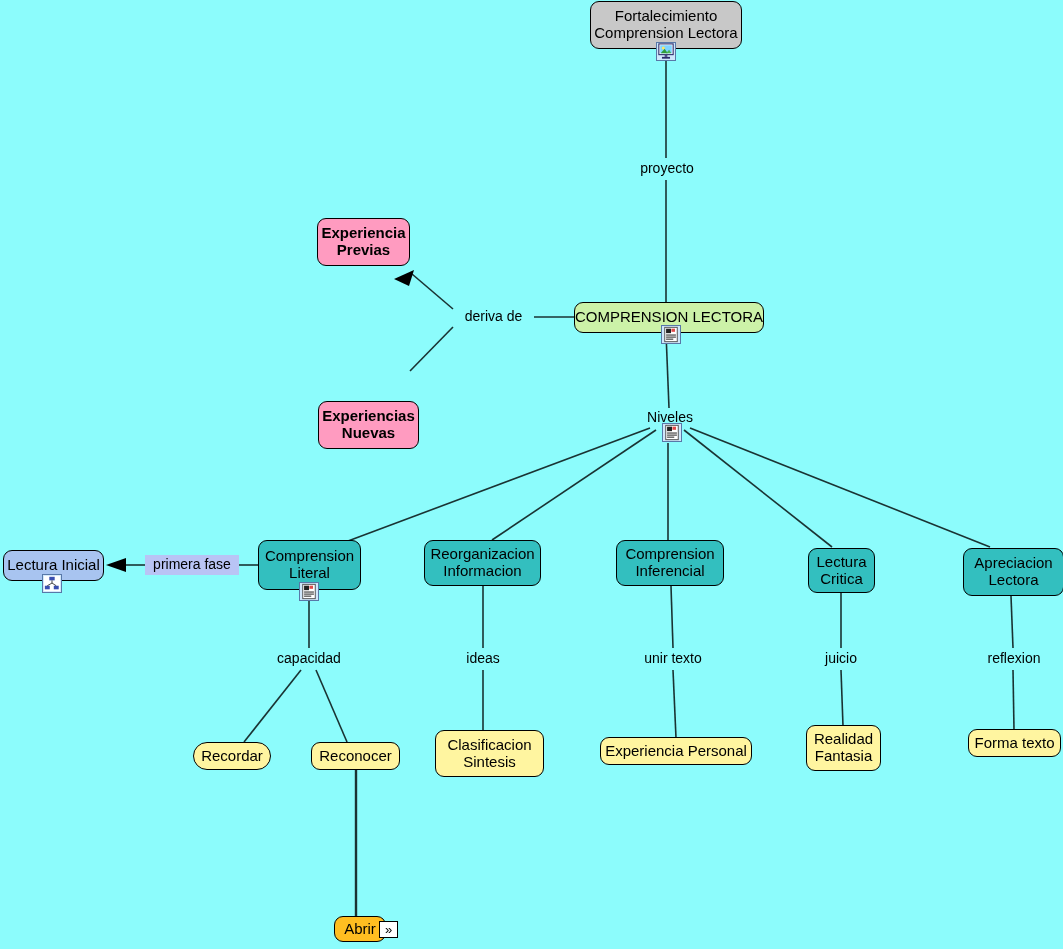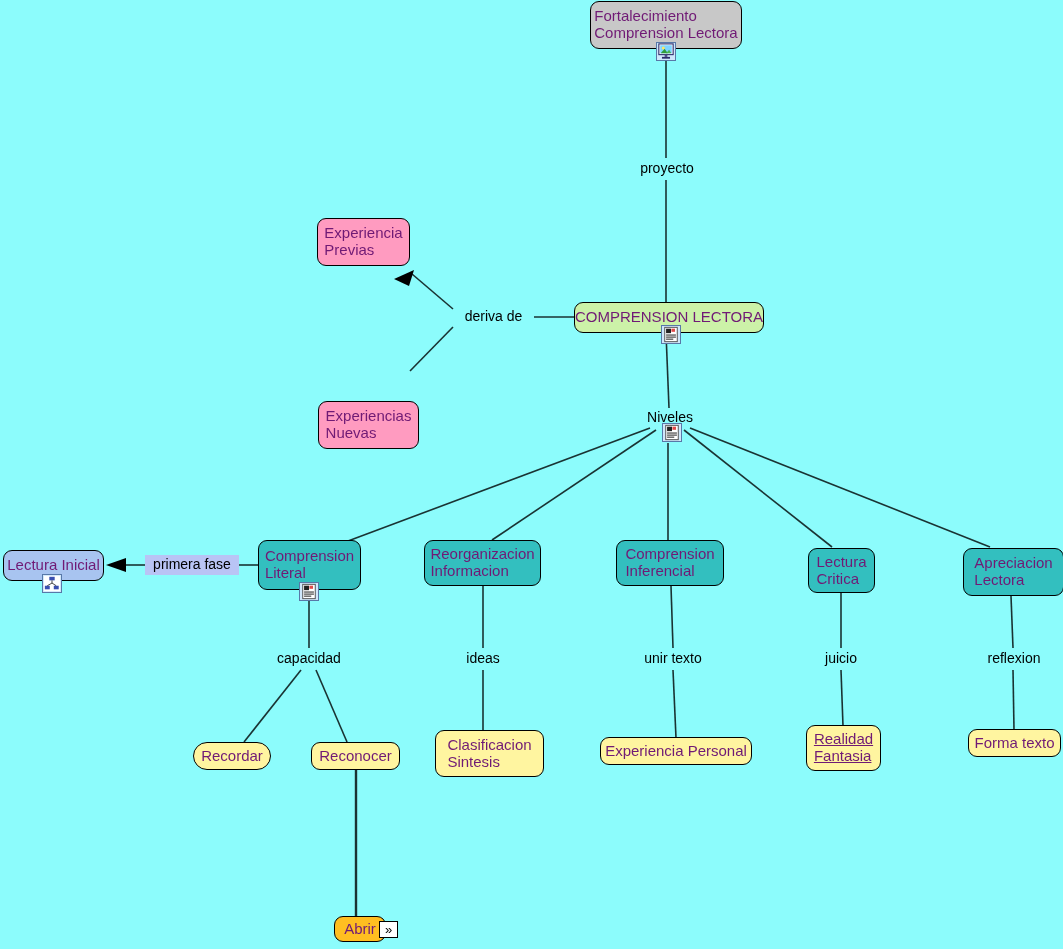--- a/index.html
+++ b/index.html
@@ -25,29 +25,30 @@
     pointer-events: none;
   }
   .node {
     position: absolute;
     box-sizing: border-box;
     border: 1px solid #000;
     border-radius: 9px;
     display: flex;
     align-items: center;
     justify-content: center;
+    text-align: center;
     line-height: 1.12;
-    color: #701a75;
+    color: #000000;
     font-size: 15px;
     white-space: pre;
     z-index: 3;
   }
   .n-gray   { background: #C8C8C8; }
   .n-green  { background: #CCF2A8; }
-  .n-pink   { background: #FF9BC0; }
+  .n-pink   { background: #FF9BC0; font-weight: bold; }
   .n-teal   { background: #33BFBF; }
   .n-blue   { background: #A8C4F0; }
   .n-yellow { background: #FFF5A0; }
   .n-orange { background: #FFBE21; }
 
   .link-label {
     position: absolute;
     font-size: 14px;
     color: #000;
     text-align: center;
@@ -214,21 +215,21 @@
 
   <div class="node n-yellow" style="left:193px; top:742px; width:78px; height:28px;border-radius:14px;">Recordar</div>
 
   <div class="node n-yellow" style="left:311px; top:742px; width:89px; height:28px;">Reconocer</div>
 
   <div class="node n-yellow" style="left:435px; top:730px; width:109px; height:47px;">Clasificacion
 Sintesis</div>
 
   <div class="node n-yellow" style="left:600px; top:737px; width:152px; height:28px;">Experiencia Personal</div>
 
-  <div class="node n-yellow" style="left:806px; top:725px; width:75px; height:46px;text-decoration:underline;">Realidad
+  <div class="node n-yellow" style="left:806px; top:725px; width:75px; height:46px;">Realidad
 Fantasia</div>
 
   <div class="node n-yellow" style="left:968px; top:729px; width:93px; height:28px;">Forma texto</div>
 
   <div class="node n-orange" style="left:334px; top:916px; width:52px; height:26px;">Abrir</div>
   <span class="ic-chevron" style="left:379px; top:921px;">»</span>
 
   <div class="link-label" style="left:626px; top:158px; width:82px; height:22px;">proyecto</div>
 
   <div class="link-label" style="left:453px; top:306px; width:81px; height:22px;">deriva de</div>

